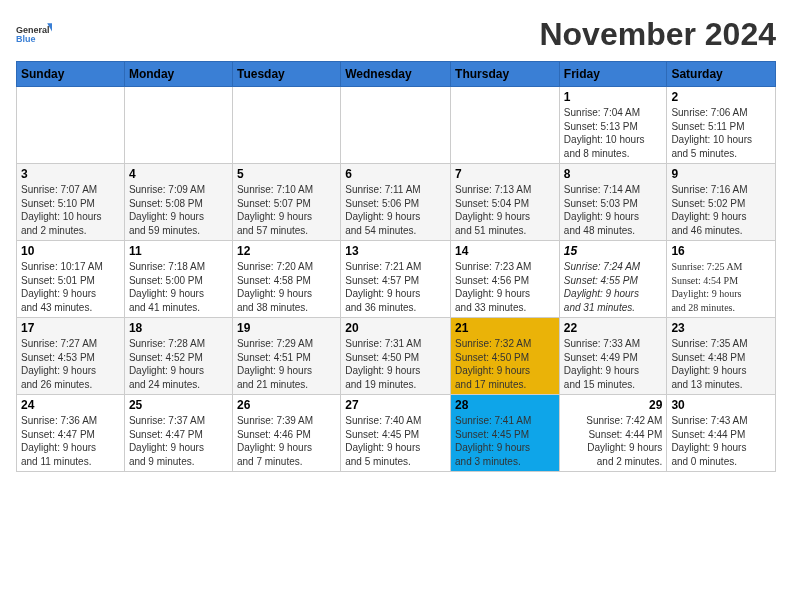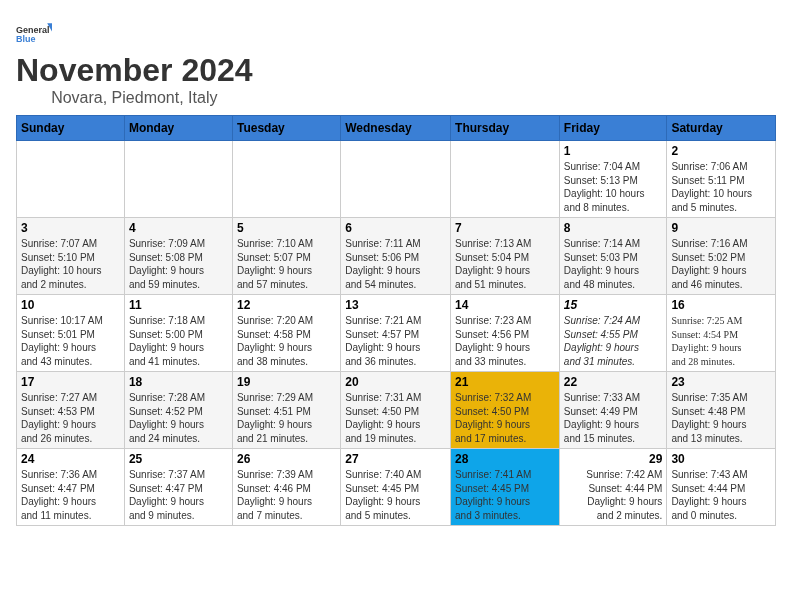--- a/index.html
+++ b/index.html
@@ -8,28 +8,27 @@
       background: #fff;
       width: 792px;
       min-height: 612px;
       padding: 16px;
     }
     .header {
       display: flex;
       justify-content: space-between;
       align-items: flex-start;
       margin-bottom: 8px;
-      flex-direction: column;
     }
     .logo {
       display: flex;
       align-items: center;
       gap: 4px;
     }
-    .title-block { text-align: center; }
+    .title-block { text-align: left; }
     .month-title {
       font-size: 32px;
       font-weight: bold;
       color: #333;
     }
     .location {
       font-size: 16px;
       color: #555;
     }
     .calendar {
@@ -75,21 +74,20 @@
 <div class="header">
   <div class="logo">
   <svg width="36" height="36" viewBox="0 0 60 40">
     <text x="0" y="18" font-size="15" font-weight="bold" fill="#333" font-family="Arial">General</text>
     <text x="0" y="34" font-size="15" font-weight="bold" fill="#3a7fd5" font-family="Arial">Blue</text>
     <polygon points="52,2 60,2 60,16" fill="#3a7fd5"></polygon>
   </svg>
 </div>
   <div class="title-block">
     <div class="month-title">November 2024</div>
-    <div class="location">Novara, Piedmont, Italy</div>
   </div>
 </div>
 
 <table class="calendar">
   <thead>
     <tr>
     <th>Sunday</th>
         <th>Monday</th>
         <th>Tuesday</th>
         <th>Wednesday</th>

